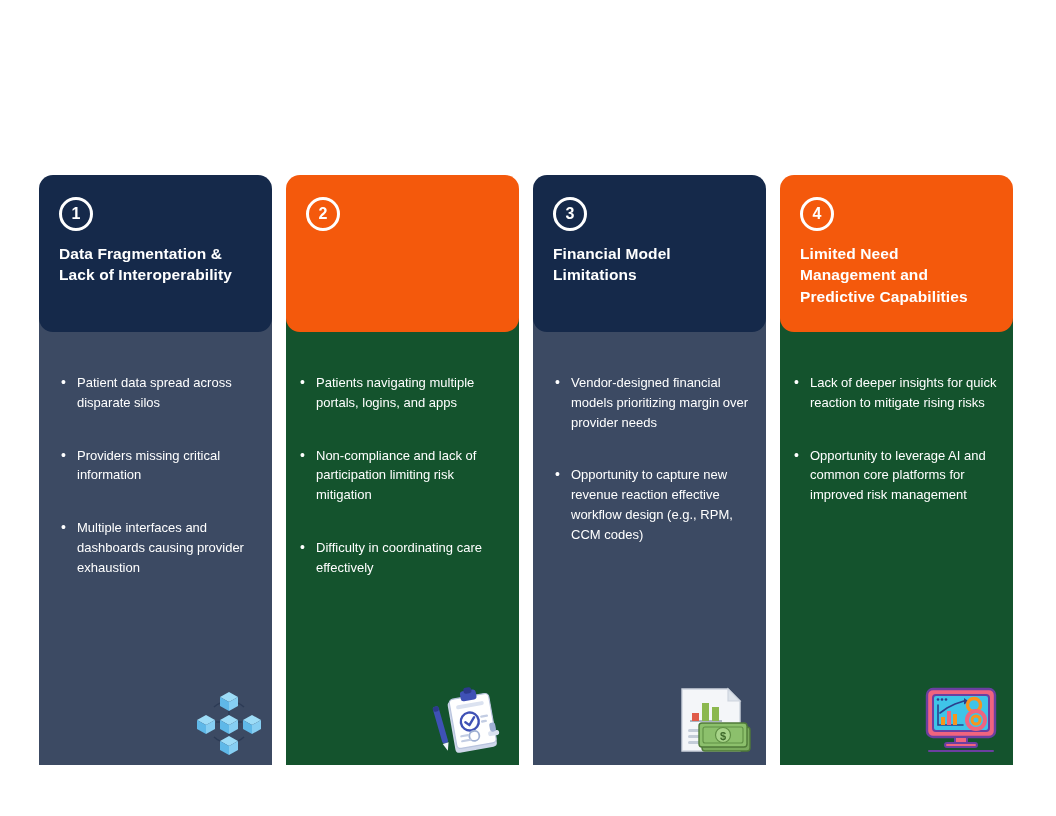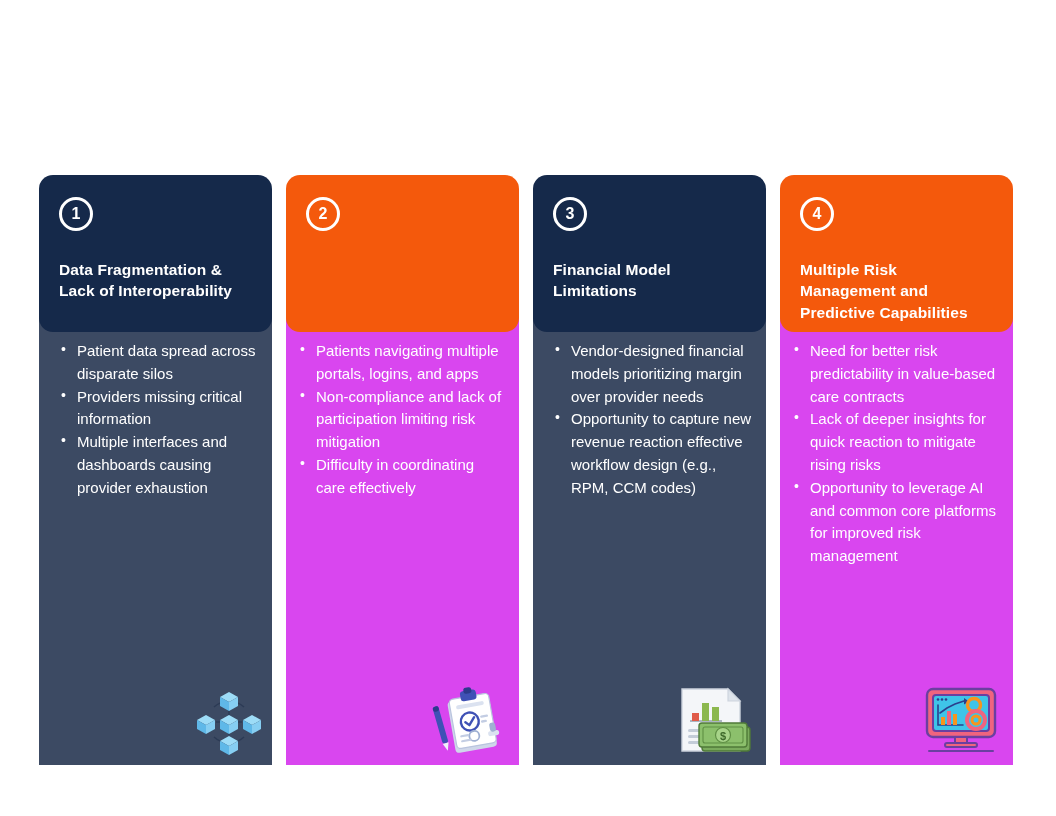--- a/index.html
+++ b/index.html
@@ -57,21 +57,21 @@
     color: #ffffff;
     font-size: 16px;
     font-weight: bold;
     display: flex;
     align-items: center;
     justify-content: center;
     line-height: 1;
   }
 
   .card-title {
-    margin-top: 28px;
+    margin-top: 12px;
     color: #ffffff;
     font-size: 15.5px;
     font-weight: bold;
     line-height: 1.38;
     letter-spacing: 0.1px;
   }
 
   
   .card-body {
     position: relative;
@@ -84,41 +84,42 @@
   .bullets {
     list-style: none;
     margin: 0;
     padding: 0;
   }
 
   .bullets li {
     position: relative;
     padding-left: 24px;
     color: #ffffff;
-    font-size: 15px;
+    font-size: 13px;
     line-height: 1.52;
     margin-bottom: 0px;
+    margin-top: 33px;
   }
 
   .bullets li::before {
     content: "\2022";
     position: absolute;
     left: 8px;
     top: -1px;
     font-size: 14px;
     color: #ffffff;
   }
 
   
   .theme-dark .card-header { background: #15294a; }
   .theme-dark .card-body   { background: #3c4a63; }
 
   
   .theme-orange .card-header { background: #f4590c; }
-  .theme-orange .card-body   { background: #d946ef; padding-left: 6px; }
+  .theme-orange .card-body   { background: #14532d; padding-left: 6px; }
 
   
   .card-art {
     position: absolute;
     right: 10px;
     bottom: 4px;
     width: 84px;
     height: 84px;
     z-index: 3;
     pointer-events: none;
@@ -272,25 +273,24 @@
           <rect x="31" y="50" width="40" height="16" rx="2" fill="none" stroke="#5f8f44" stroke-width="1.1"></rect>
           <circle cx="51" cy="58" r="7.5" fill="#a7d489" stroke="#5f8f44" stroke-width="1.2"></circle>
           <text x="51" y="62.5" font-family="'Liberation Sans', sans-serif" font-size="11" font-weight="bold" fill="#3f6b2c" text-anchor="middle">$</text>
         </svg>
       </div>
     </div>
 
     <div class="card theme-orange">
       <div class="card-header">
         <div class="card-num">4</div>
-        <div class="card-title">Multiple Risk Management and Predictive Capabilities</div>
+        <div class="card-title">Limited Need Management and Predictive Capabilities</div>
       </div>
       <div class="card-body">
         <ul class="bullets">
-          <li>Need for better risk predictability in value-based care contracts</li>
           <li>Lack of deeper insights for quick reaction to mitigate rising risks</li>
           <li>Opportunity to leverage AI and common core platforms for improved risk management</li>
         </ul>
       </div>
       <div class="card-art">
         <svg viewBox="0 0 84 84" xmlns="http://www.w3.org/2000/svg">
 
           <rect x="8" y="12" width="68" height="48" rx="6" fill="#f0647f" stroke="#6b3fa0" stroke-width="2.4"></rect>
 
           <rect x="14" y="18" width="56" height="36" rx="3" fill="#3fc4e8" stroke="#6b3fa0" stroke-width="2"></rect>

